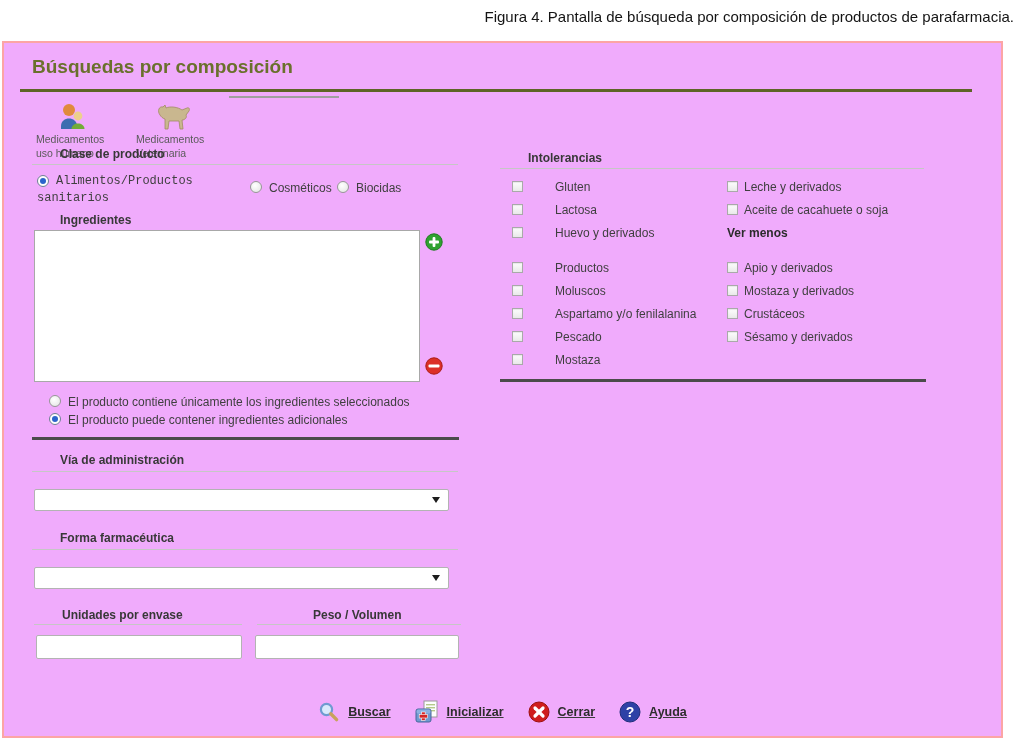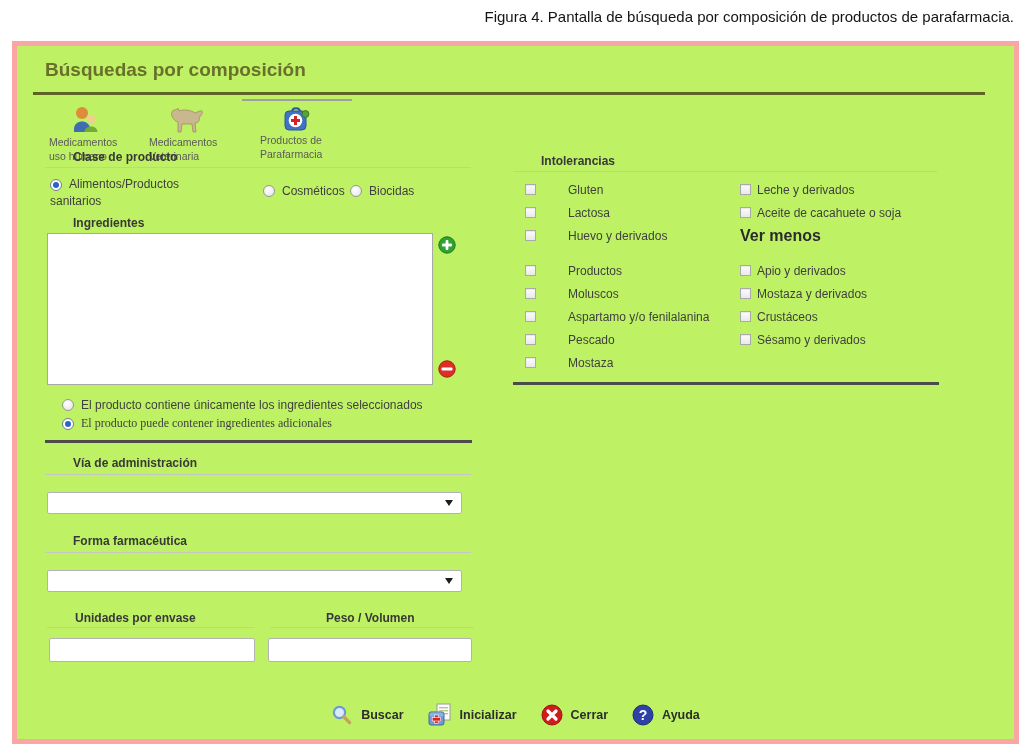--- a/index.html
+++ b/index.html
@@ -3,22 +3,22 @@
 <meta charset="utf-8">
 <style>
   html,body{margin:0;padding:0;}
   body{
     width:1024px;height:749px;position:relative;background:#fff;
     font-family:"Liberation Sans",sans-serif;color:#3a3a3a;overflow:hidden;
   }
   .caption{position:absolute;top:8px;right:10px;font-size:15px;color:#141414;}
   .caption b{font-weight:normal;}
 
-  .frame{position:absolute;left:12px;top:41px;width:997px;height:693px;
-         border:5px solid #fca5a5;background:#bef264;}
+  .frame{position:absolute;left:2px;top:41px;width:997px;height:693px;
+         border:2px solid #fca5a5;background:#f0abfc;}
 
   .title{position:absolute;left:28px;top:13px;font-size:19px;font-weight:bold;color:#6a702c;}
   .title-rule{position:absolute;left:16px;top:46px;width:952px;height:3px;background:#5e6426;}
 
   .tab{position:absolute;display:flex;align-items:center;cursor:pointer;flex-direction:column;}
   .tab-label{font-size:10.5px;color:#5a5a5a;line-height:1.3;margin-left:6px;width:80px;}
   .tab-indicator{position:absolute;left:225px;top:53px;width:110px;height:2px;background:#9f9f9f;}
 
   .h-lbl{position:absolute;font-size:12px;font-weight:bold;color:#383838;margin-left:28px;}
   .rule-thin{position:absolute;height:1px;background:#c6c6c6;}
@@ -29,47 +29,47 @@
        vertical-align:middle;position:relative;box-sizing:border-box;}
   .rad.on{border-color:#6f7f95;background:#fdfdfd;}
   .rad.on::after{content:"";position:absolute;left:2px;top:2px;width:6px;height:6px;
        border-radius:50%;background:#2b63cc;}
 
   .chk{display:inline-block;width:11px;height:11px;box-sizing:border-box;
        border:1px solid #a9a9a9;background:linear-gradient(180deg,#fdfdfd,#e9e9e9);
        box-shadow:inset 0 1px 1px rgba(0,0,0,.08);flex:none;}
 
   .opt-lbl{font-size:12px;color:#3f3f3f;}
-  .optwrap{position:absolute;line-height:1.45;font-size:12px;color:#3f3f3f;}
+  .optwrap{position:absolute;line-height:1.45;font-size:12px;color:#3f3f3f;font-family:Liberation Mono, monospace;}
   .optwrap .rad{margin-right:7px;}
-  .opt-inline{position:absolute;display:flex;align-items:center;gap:7px;}
+  .opt-inline{position:absolute;display:flex;align-items:flex-start;gap:7px;}
 
   .ta{position:absolute;left:30px;top:187px;width:386px;height:152px;border:1px solid #a8a8a8;
       resize:none;font-family:"Liberation Sans",sans-serif;font-size:12px;box-sizing:border-box;background:#fff;}
 
   .iconbtn{position:absolute;width:18px;height:18px;cursor:pointer;}
 
   .selectbox{position:absolute;width:415px;height:22px;border:1px solid #b3b3b3;border-radius:2px;
       background:#fff;display:flex;align-items:center;justify-content:flex-end;padding-right:8px;
       box-sizing:border-box;cursor:pointer;}
   .caret{width:0;height:0;border-left:4.5px solid transparent;border-right:4.5px solid transparent;
       border-top:6px solid #1d1d1d;}
 
   .txt{position:absolute;height:24px;border:1px solid #b3b3b3;border-radius:2px;background:#fff;
       font-family:"Liberation Sans",sans-serif;font-size:12px;box-sizing:border-box;padding:0 5px;}
 
   .intol{position:absolute;left:496px;top:132px;width:430px;}
   .irow{display:flex;align-items:center;height:23px;}
   .icell{display:flex;align-items:center;gap:6px;padding-left:12px;box-sizing:border-box;cursor:pointer;}
   .icell.l{width:215px;gap:32px;}
   .igap{height:12px;}
-  .verless{font-size:16px;font-weight:bold;color:#2b2b2b;cursor:pointer;padding-left:12px;}
+  .verless{font-size:12px;font-weight:bold;color:#2b2b2b;cursor:pointer;padding-left:12px;}
 
   .footer{position:absolute;left:0;top:657px;width:997px;display:flex;justify-content:center;
-      gap:24px;align-items:center;}
+      gap:24px;align-items:center;text-decoration:underline;}
   .fbtn{display:flex;align-items:center;cursor:pointer;}
   .fbl{font-size:12.5px;font-weight:bold;color:#2d2d2d;margin-left:8px;}
   svg{display:block;}
 </style>
 </head>
 <body>
 
 <div class="caption"><b>Figura 4</b><span>. Pantalla de búsqueda por composición de productos de parafarmacia.</span></div>
 
 <div class="frame">
@@ -89,31 +89,20 @@
     <div class="tab-label">Medicamentos uso humano</div>
   </div>
 
   <div class="tab" style="left:126px;top:60px;">
     <svg width="40" height="30" viewBox="0 0 40 30">
       <path d="M7,12 C4,8 6,3 10,4 L12,2 L13,5 C17,3 25,4 29,7 L34,5 C36,4 37,6 36,8 L33,12 C34,14 33,16 30,17 L29,17 L30,26 L27,26 L26,18 L16,18 L15,26 L12,26 L12,16 C9.5,15.3 8,13.6 7,12 Z" fill="#c9b78f" stroke="#a18c62" stroke-width="0.8"></path>
     </svg>
     <div class="tab-label">Medicamentos Veterinaria</div>
   </div>
 
-  <div class="tab" style="left:237px;top:58px;">
-    <svg width="28" height="30" viewBox="0 0 28 30">
-      <path d="M9,8 C9,3 17,3 17,8" fill="none" stroke="#2c57a0" stroke-width="2"></path>
-      <rect x="2" y="7" width="21" height="19" rx="4" fill="#3f74c4" stroke="#2c57a0"></rect>
-      <circle cx="12.5" cy="16.5" r="6.8" fill="#ffffff"></circle>
-      <rect x="11" y="12" width="3" height="9" fill="#d42323"></rect>
-      <rect x="8" y="15" width="9" height="3" fill="#d42323"></rect>
-      <circle cx="22.5" cy="10" r="3.4" fill="#59a33c" stroke="#3d7a27"></circle>
-    </svg>
-    <div class="tab-label">Productos de Parafarmacia</div>
-  </div>
 
   <div class="h-lbl" style="left:28px;top:104px;">Clase de producto</div>
   <div class="rule-thin" style="left:28px;top:121px;width:426px;"></div>
 
   <div class="optwrap" style="left:33px;top:130px;width:180px;">
     <span class="rad on"></span><span class="opt-lbl">Alimentos/Productos sanitarios</span>
   </div>
   <div class="opt-inline" style="left:246px;top:138px;">
     <span class="rad"></span>
     <span class="opt-lbl">Cosméticos</span>
@@ -137,21 +126,21 @@
     <svg width="18" height="18" viewBox="0 0 18 18">
       <circle cx="9" cy="9" r="8.2" fill="#dc2f27" stroke="#ab1c15"></circle>
       <rect x="3.5" y="7.4" width="11" height="3.2" rx="1" fill="#ffffff"></rect>
     </svg>
   </div>
 
   <div class="opt-inline" style="left:45px;top:352px;">
     <span class="rad"></span>
     <span class="opt-lbl">El producto contiene únicamente los ingredientes seleccionados</span>
   </div>
-  <div class="opt-inline" style="left:45px;top:370px;font-family:Liberation Serif, serif;">
+  <div class="opt-inline" style="left:45px;top:370px;">
     <span class="rad on"></span>
     <span class="opt-lbl">El producto puede contener ingredientes adicionales</span>
   </div>
 
   <div class="rule-thick" style="left:28px;top:394px;width:427px;"></div>
 
   <div class="h-lbl" style="left:28px;top:410px;">Vía de administración</div>
   <div class="rule-thin" style="left:28px;top:428px;width:426px;"></div>
   <div class="selectbox" style="left:30px;top:446px;">
     <span style="flex:1;font-size:12px;"></span>

